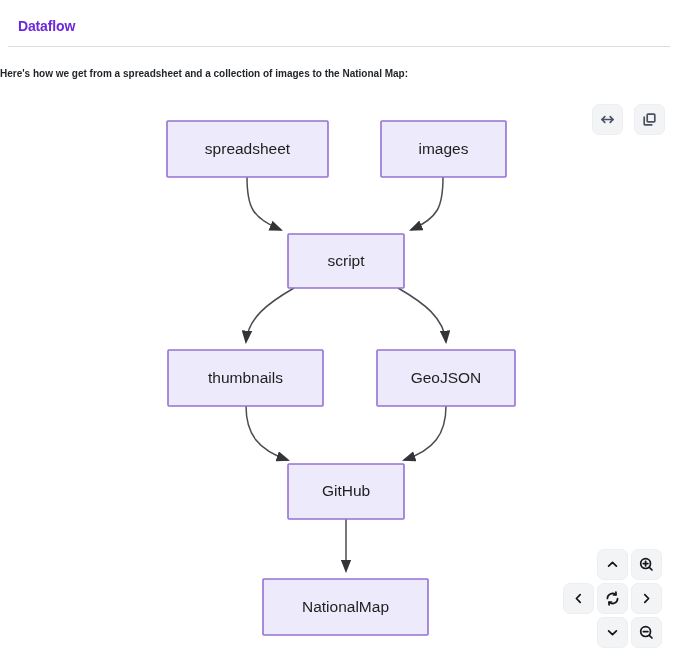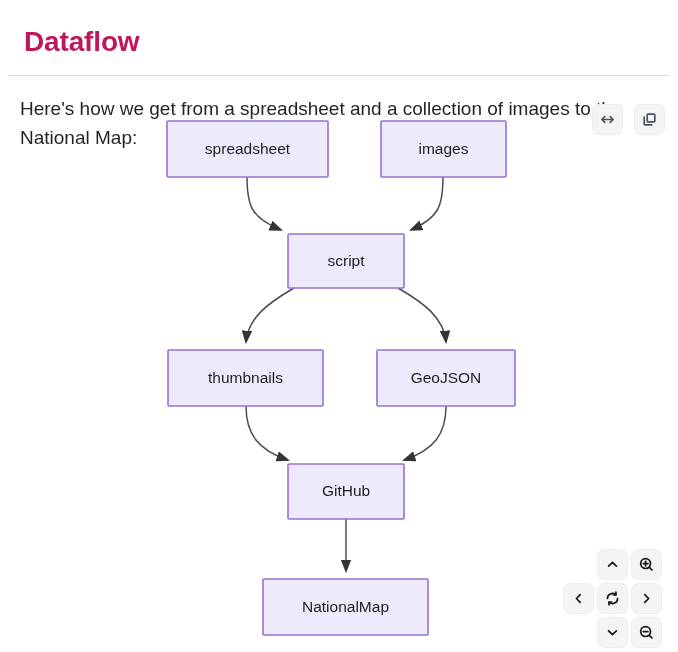--- a/index.html
+++ b/index.html
@@ -14,39 +14,40 @@
     font-family: "Liberation Sans", sans-serif;
     color: #24292f;
     position: relative;
   }
 
   
   .page-header {
     padding: 8px 8px 0 8px;
   }
   .page-title {
-    font-size: 28px;
+    font-size: 14px;
     font-weight: bold;
     line-height: 1.25;
-    color: #be185d;
-    margin: 16px;
+    color: #6d28d9;
+    margin: 10px;
     letter-spacing: -0.15px;
   }
   .title-rule {
     height: 1px;
     background: #d8dee4;
     margin: 9px 0 0 0;
     border: 0;
   }
   .intro-text {
-    font-size: 19px;
+    font-size: 10px;
     line-height: 1.5;
     color: #1f2328;
     margin: 0;
-    padding: 19px 8px 0 20px;
+    padding: 19px 8px 0 0;
+    font-weight: bold;
   }
 
   
   .diagram-wrap {
     position: absolute;
     left: 0;
     top: 90px;
     width: 612px;
     height: 562px;
   }

